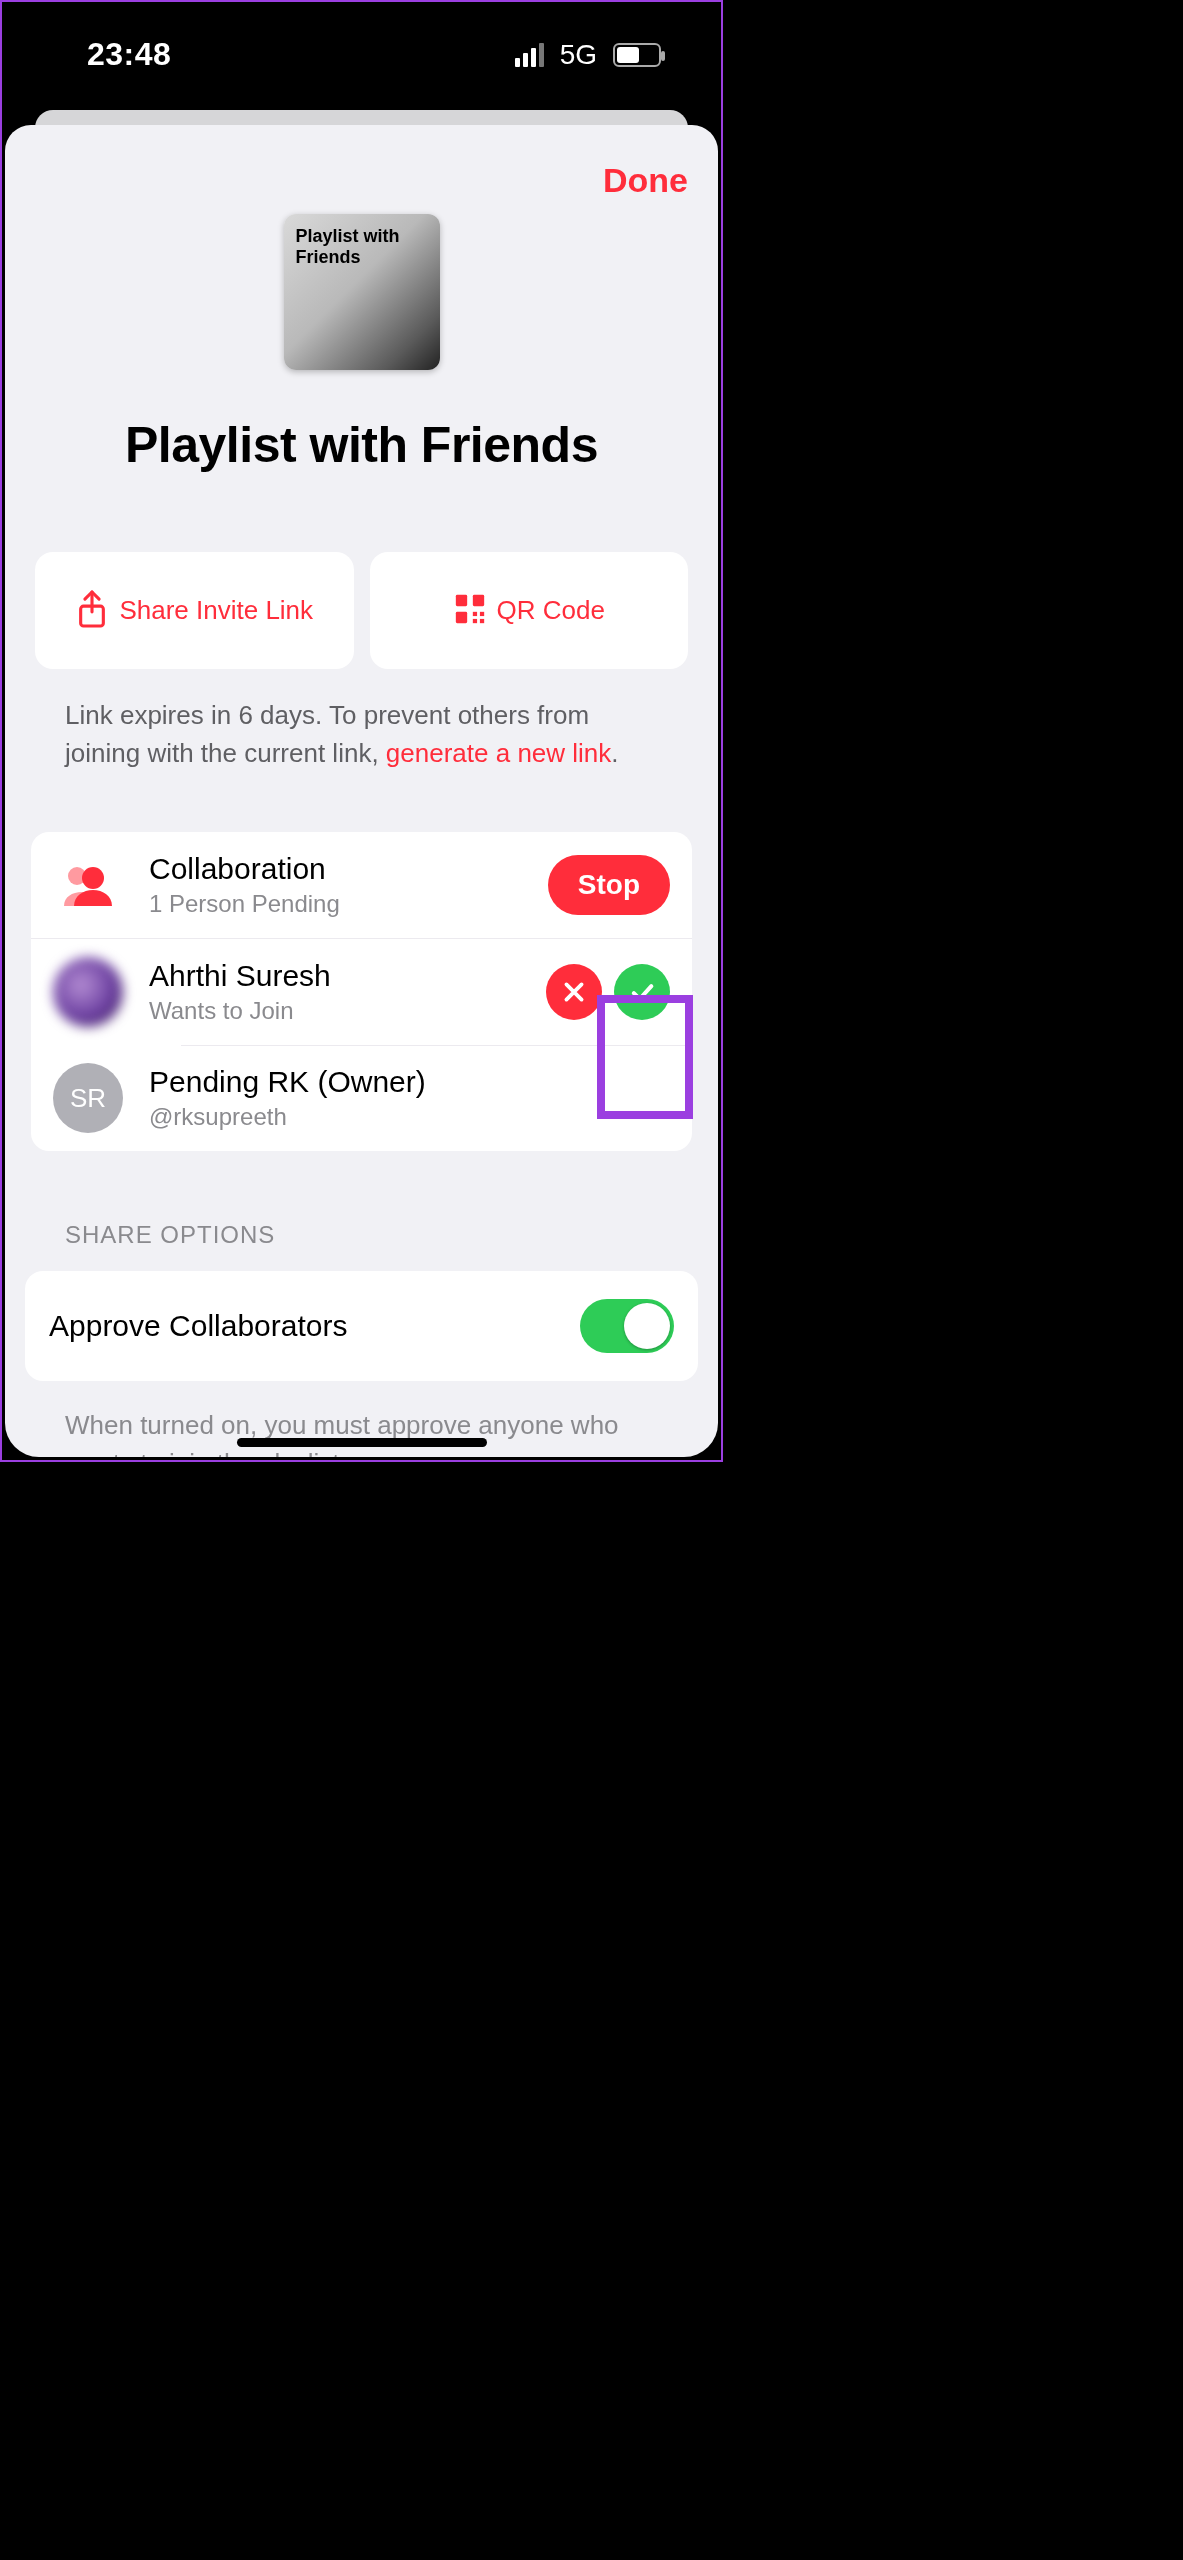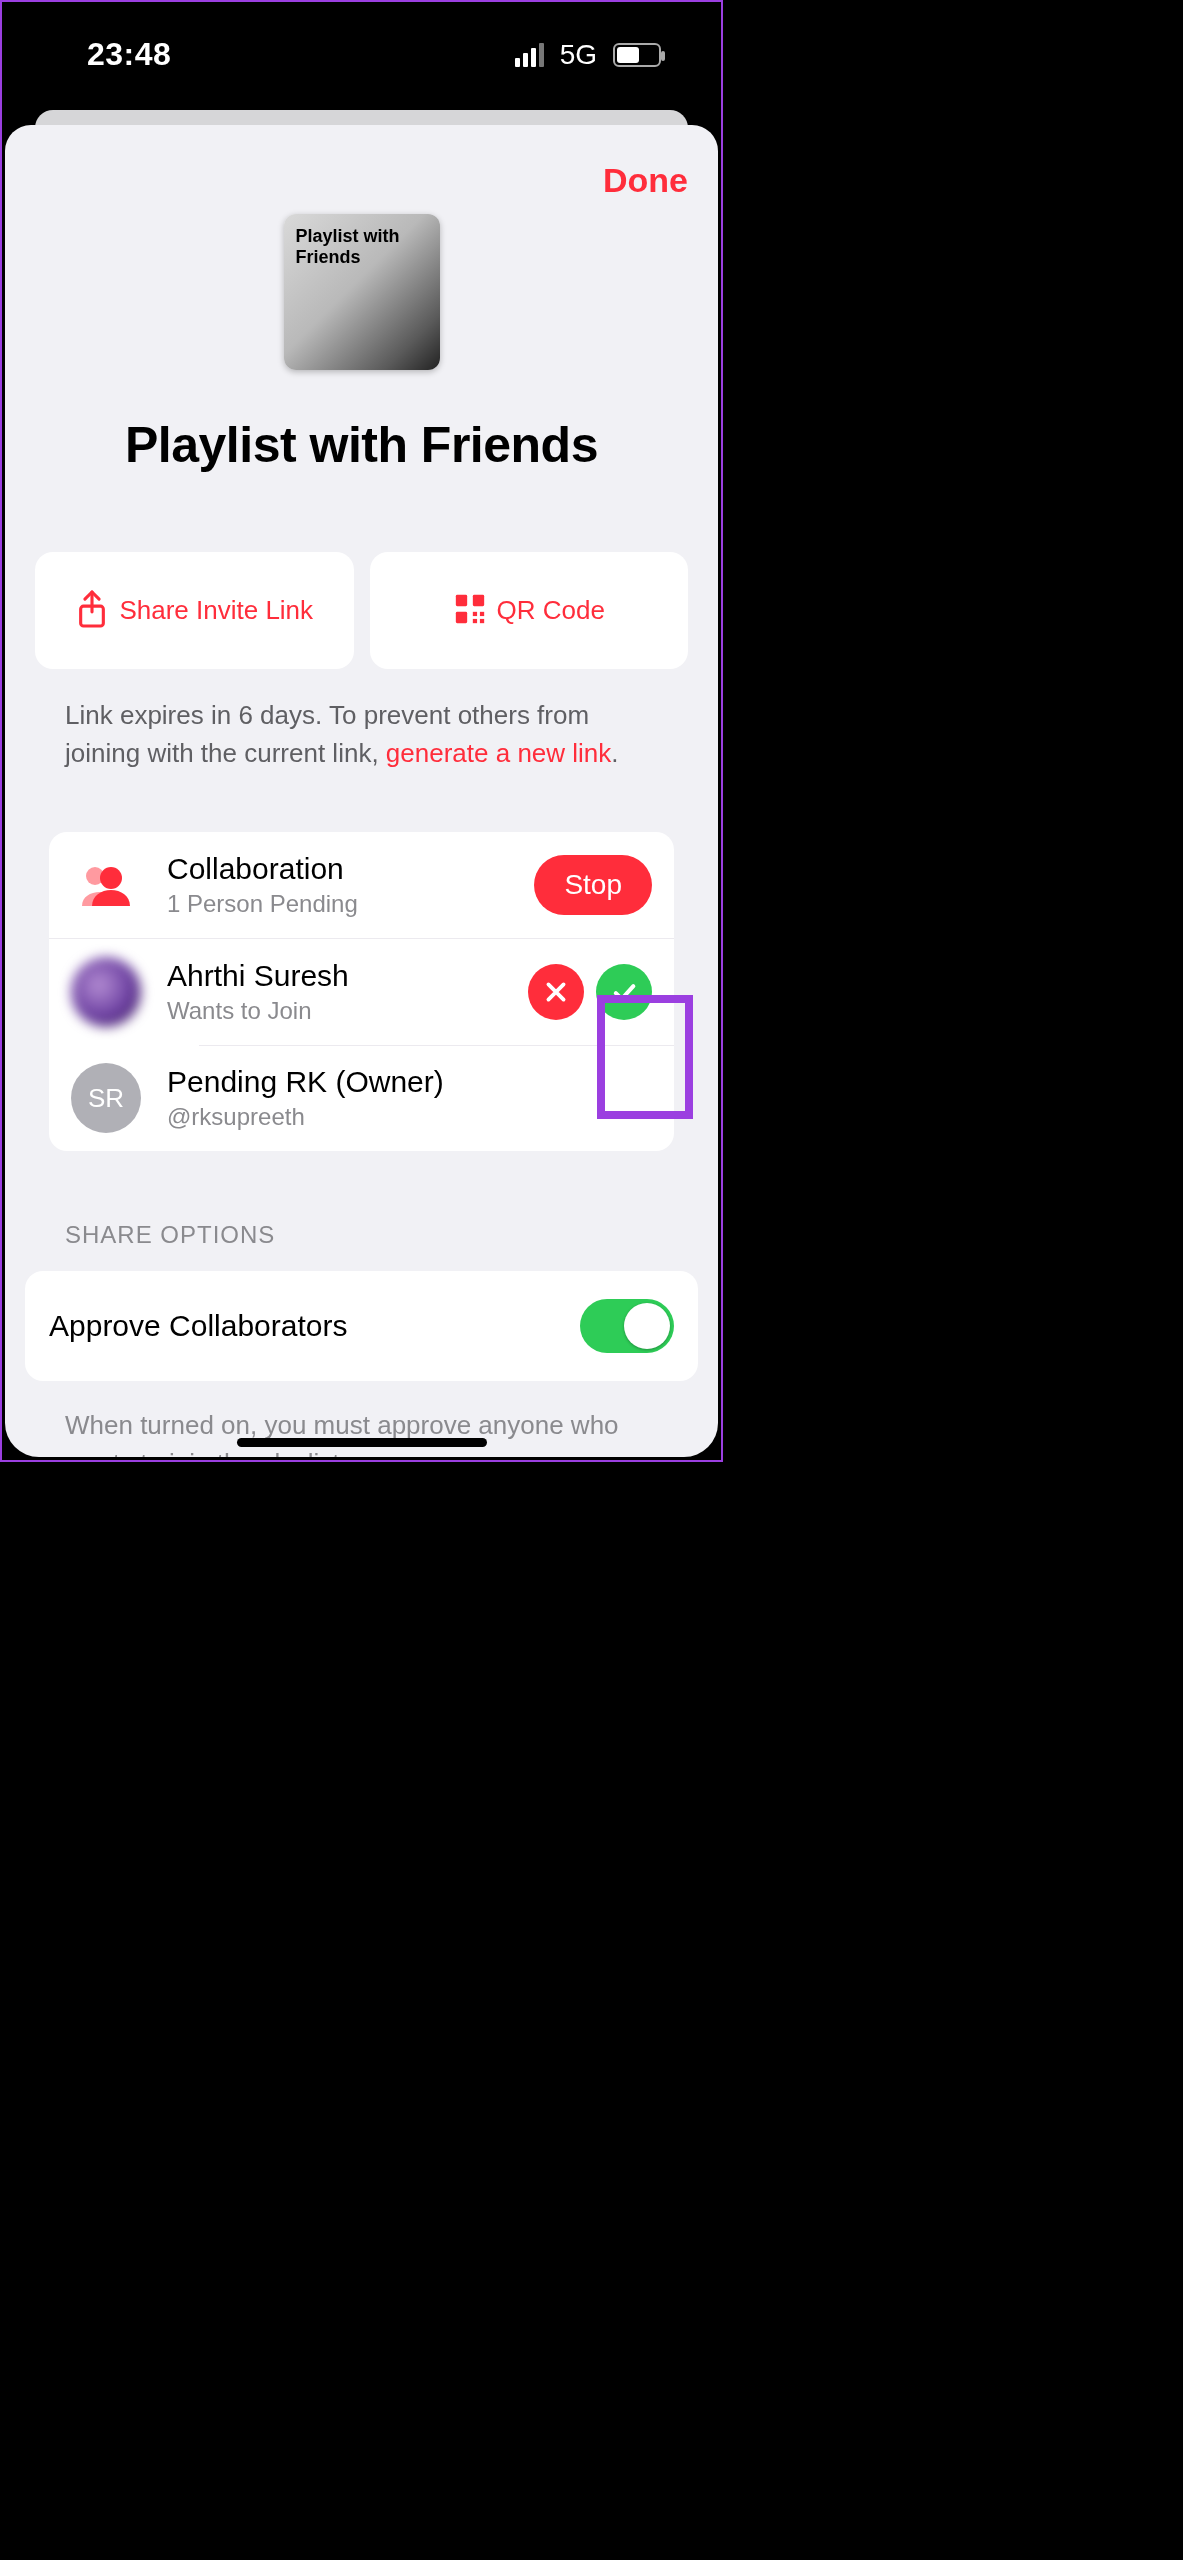--- a/index.html
+++ b/index.html
@@ -25,30 +25,30 @@
   .cover-wrap { display:flex; justify-content:center; margin-top:4px; }
   .cover { width:156px; height:156px; border-radius:12px; background:linear-gradient(135deg,#d9d9d9 0%, #b9b9b9 45%, #5a5a5a 82%, #222 100%); color:#000; font-weight:700; font-size:18px; padding:12px 12px; line-height:1.15; box-shadow:0 2px 6px rgba(0,0,0,0.25); }
   .cover span { display:block; }
   .title { text-align:center; font-size:50px; font-weight:700; margin:46px 30px 0; letter-spacing:-0.5px; }
   .action-row { display:flex; gap:16px; padding:0 30px; margin-top:78px; }
   .action-card { flex:1; background:#fff; border-radius:18px; height:117px; display:flex; flex-direction:row; align-items:center; justify-content:center; gap:10px; cursor:pointer; }
   .action-card .icn { color:#ff2d3b; }
   .action-card .lbl { color:#ff2d3b; font-size:26px; font-weight:500; }
   .info-line { padding:0 60px; margin-top:28px; font-size:26px; color:#5f5f63; line-height:1.45; }
   .info-line a { color:#ff2d3b; text-decoration:none; }
-  .list-card { margin:60px 44px 0; background:#fff; border-radius:18px; overflow:hidden; }
+  .list-card { margin:60px 26px 0; background:#fff; border-radius:18px; overflow:hidden; }
   .row { display:flex; align-items:center; padding:18px 22px 18px 18px; }
   .row + .row { border-top:1px solid #eceaef; }
   .row.inset-divider { border-top:none; position:relative; }
   .row.inset-divider::before { content:""; position:absolute; top:0; left:150px; right:0; height:1px; background:#eceaef; }
   .row-icon { width:70px; height:70px; flex:0 0 70px; display:flex; align-items:center; justify-content:center; border-radius:50%; margin-right:26px; margin-left:4px; }
   .row-body { flex:1; }
   .row-title { font-size:30px; font-weight:500; color:#000; }
   .row-sub { font-size:24px; color:#8a8a8e; margin-top:4px; }
-  .stop-btn { background:#ff2d3b; color:#fff; border:none; border-radius:40px; padding:14px 30px; font-size:28px; font-weight:400; cursor:pointer; }
+  .stop-btn { background:#ff2d3b; color:#fff; border:none; border-radius:40px; padding:14px 30px; font-size:28px; font-weight:700; cursor:pointer; }
   .avatar { width:70px; height:70px; border-radius:50%; flex:0 0 70px; margin-right:26px; margin-left:4px; }
   .avatar.blur { background:radial-gradient(circle at 40% 40%, #b58ed4, #6b3fa0 55%, #2a103f 100%); filter:blur(6px); }
   .avatar.gray { background:#b0b0b6; display:flex; align-items:center; justify-content:center; color:#fff; font-size:26px; font-weight:500; }
   .circle-btn { width:56px; height:56px; border-radius:50%; border:none; display:flex; align-items:center; justify-content:center; cursor:pointer; margin-left:12px; }
   .circle-btn.red { background:#ff2d3b; }
   .circle-btn.green { background:#2ecc57; }
   .circle-btn svg { stroke:#fff; fill:none; }
   .highlight { position:absolute; border:8px solid #9b3fe0; width:96px; height:124px; top:870px; left:592px; pointer-events:none; }
   .section-label { text-transform:uppercase; color:#8a8a8e; font-size:24px; letter-spacing:1px; padding:0 60px; margin-top:70px; }
   .toggle-card { margin:22px 20px 0; background:#fff; border-radius:18px; display:flex; align-items:center; justify-content:space-between; padding:28px 24px; }

